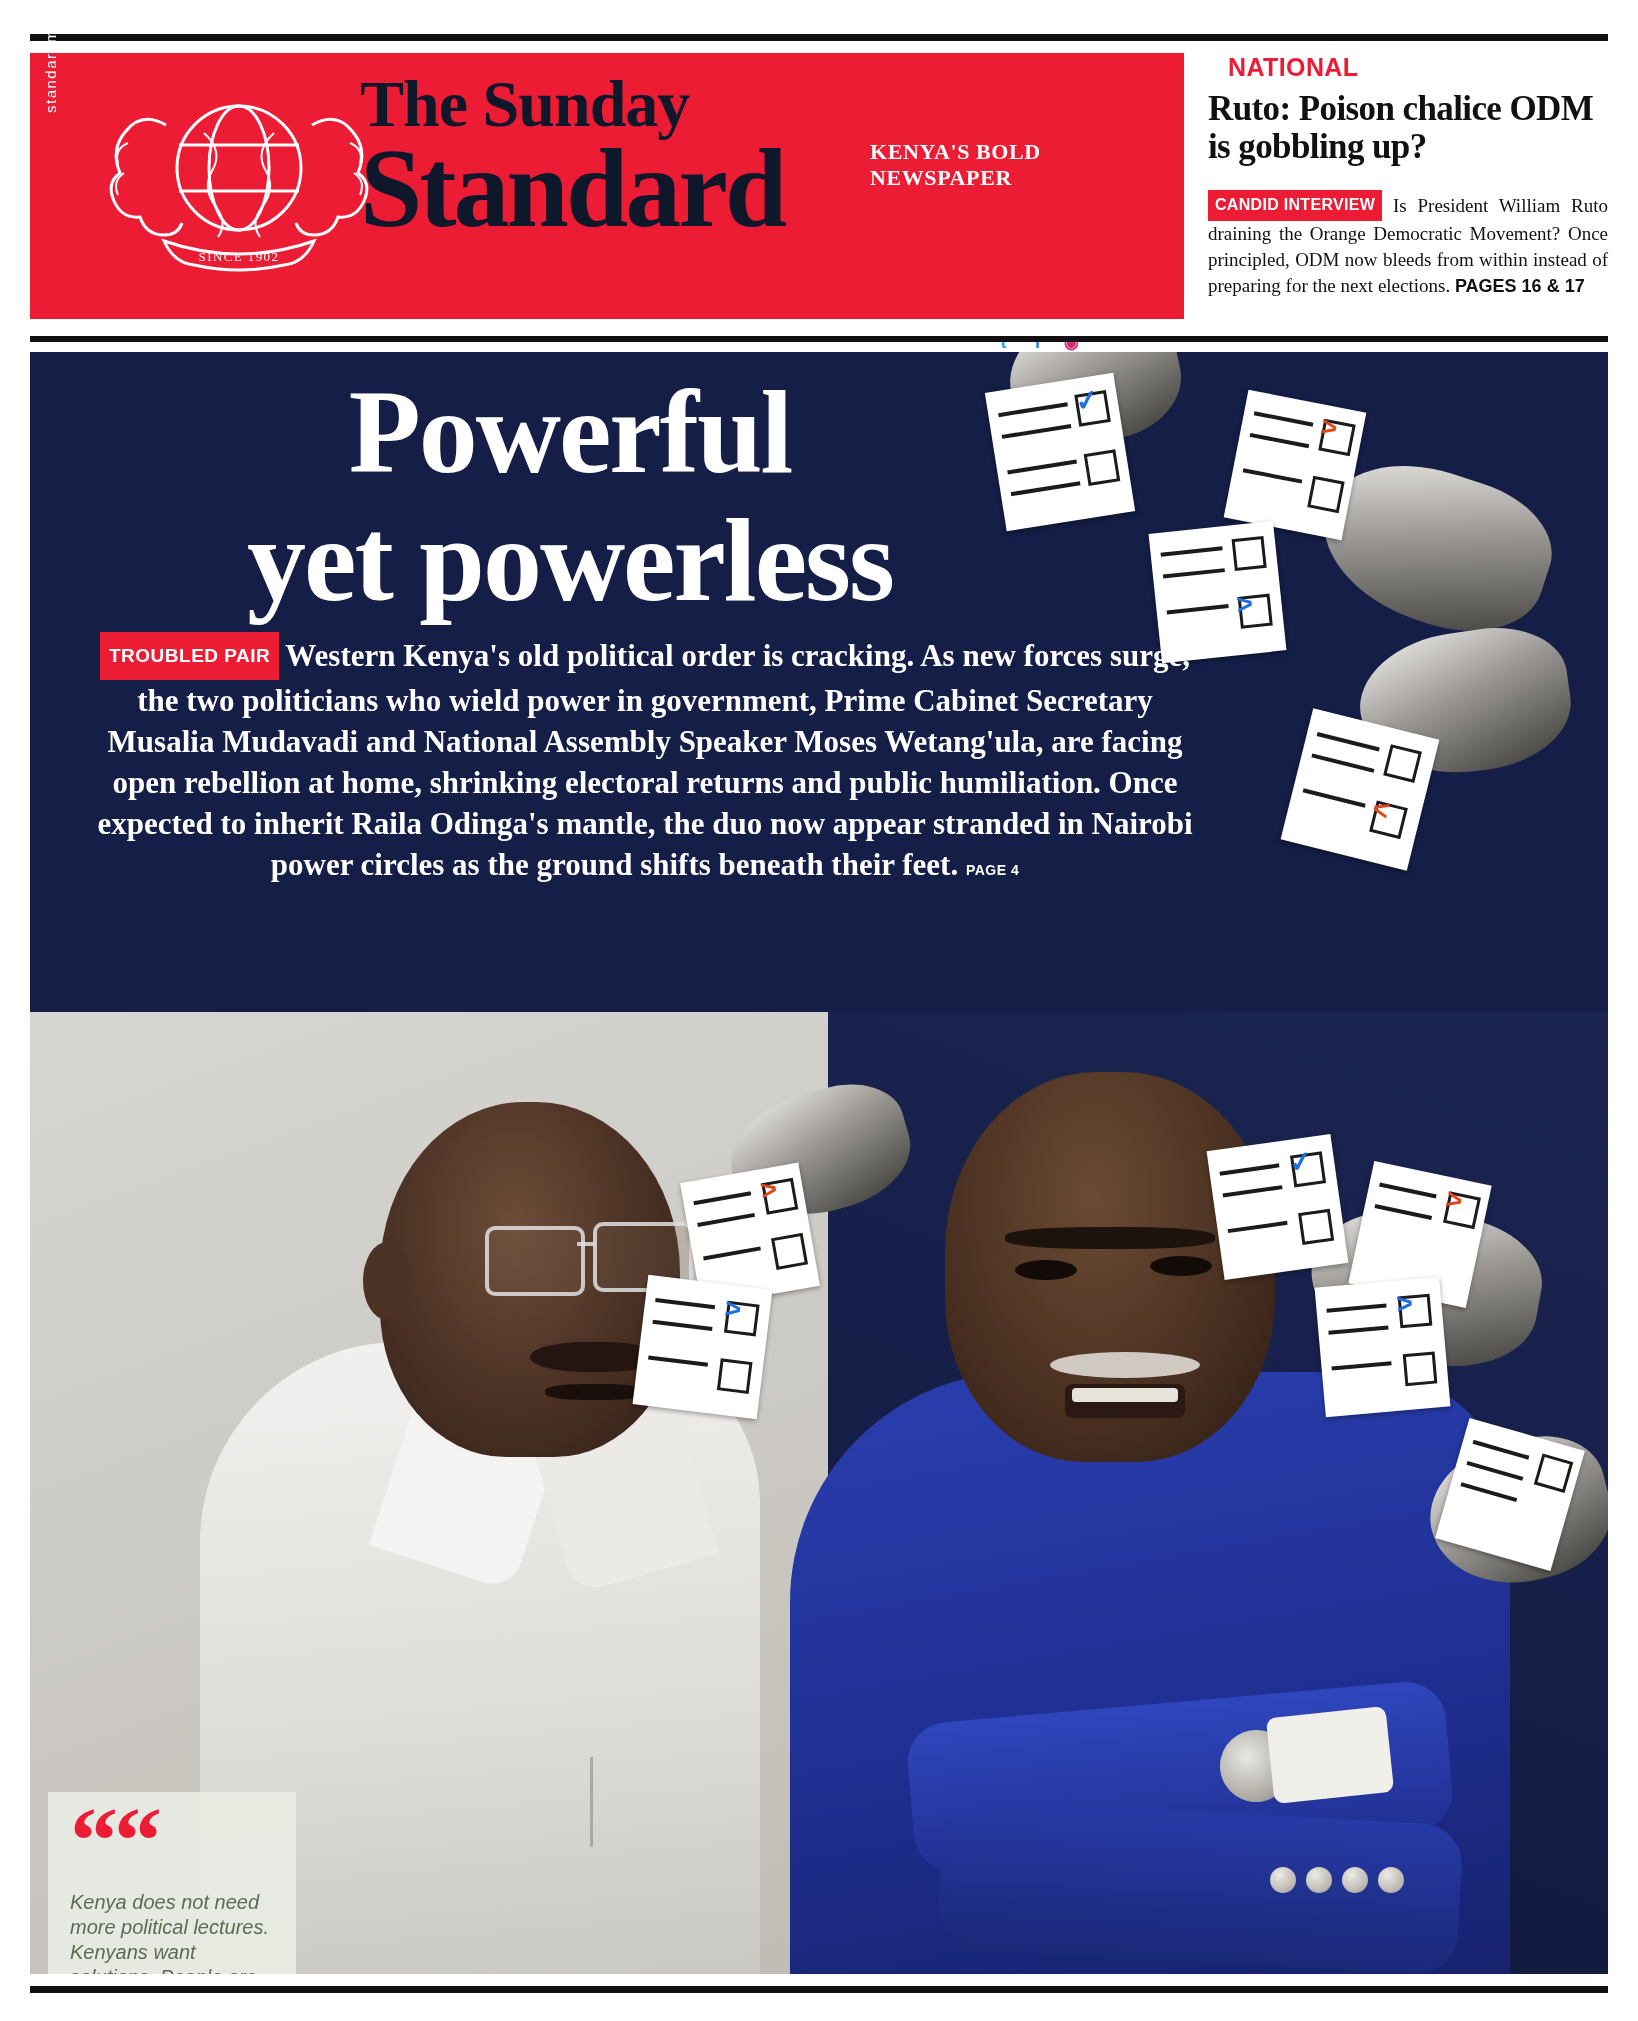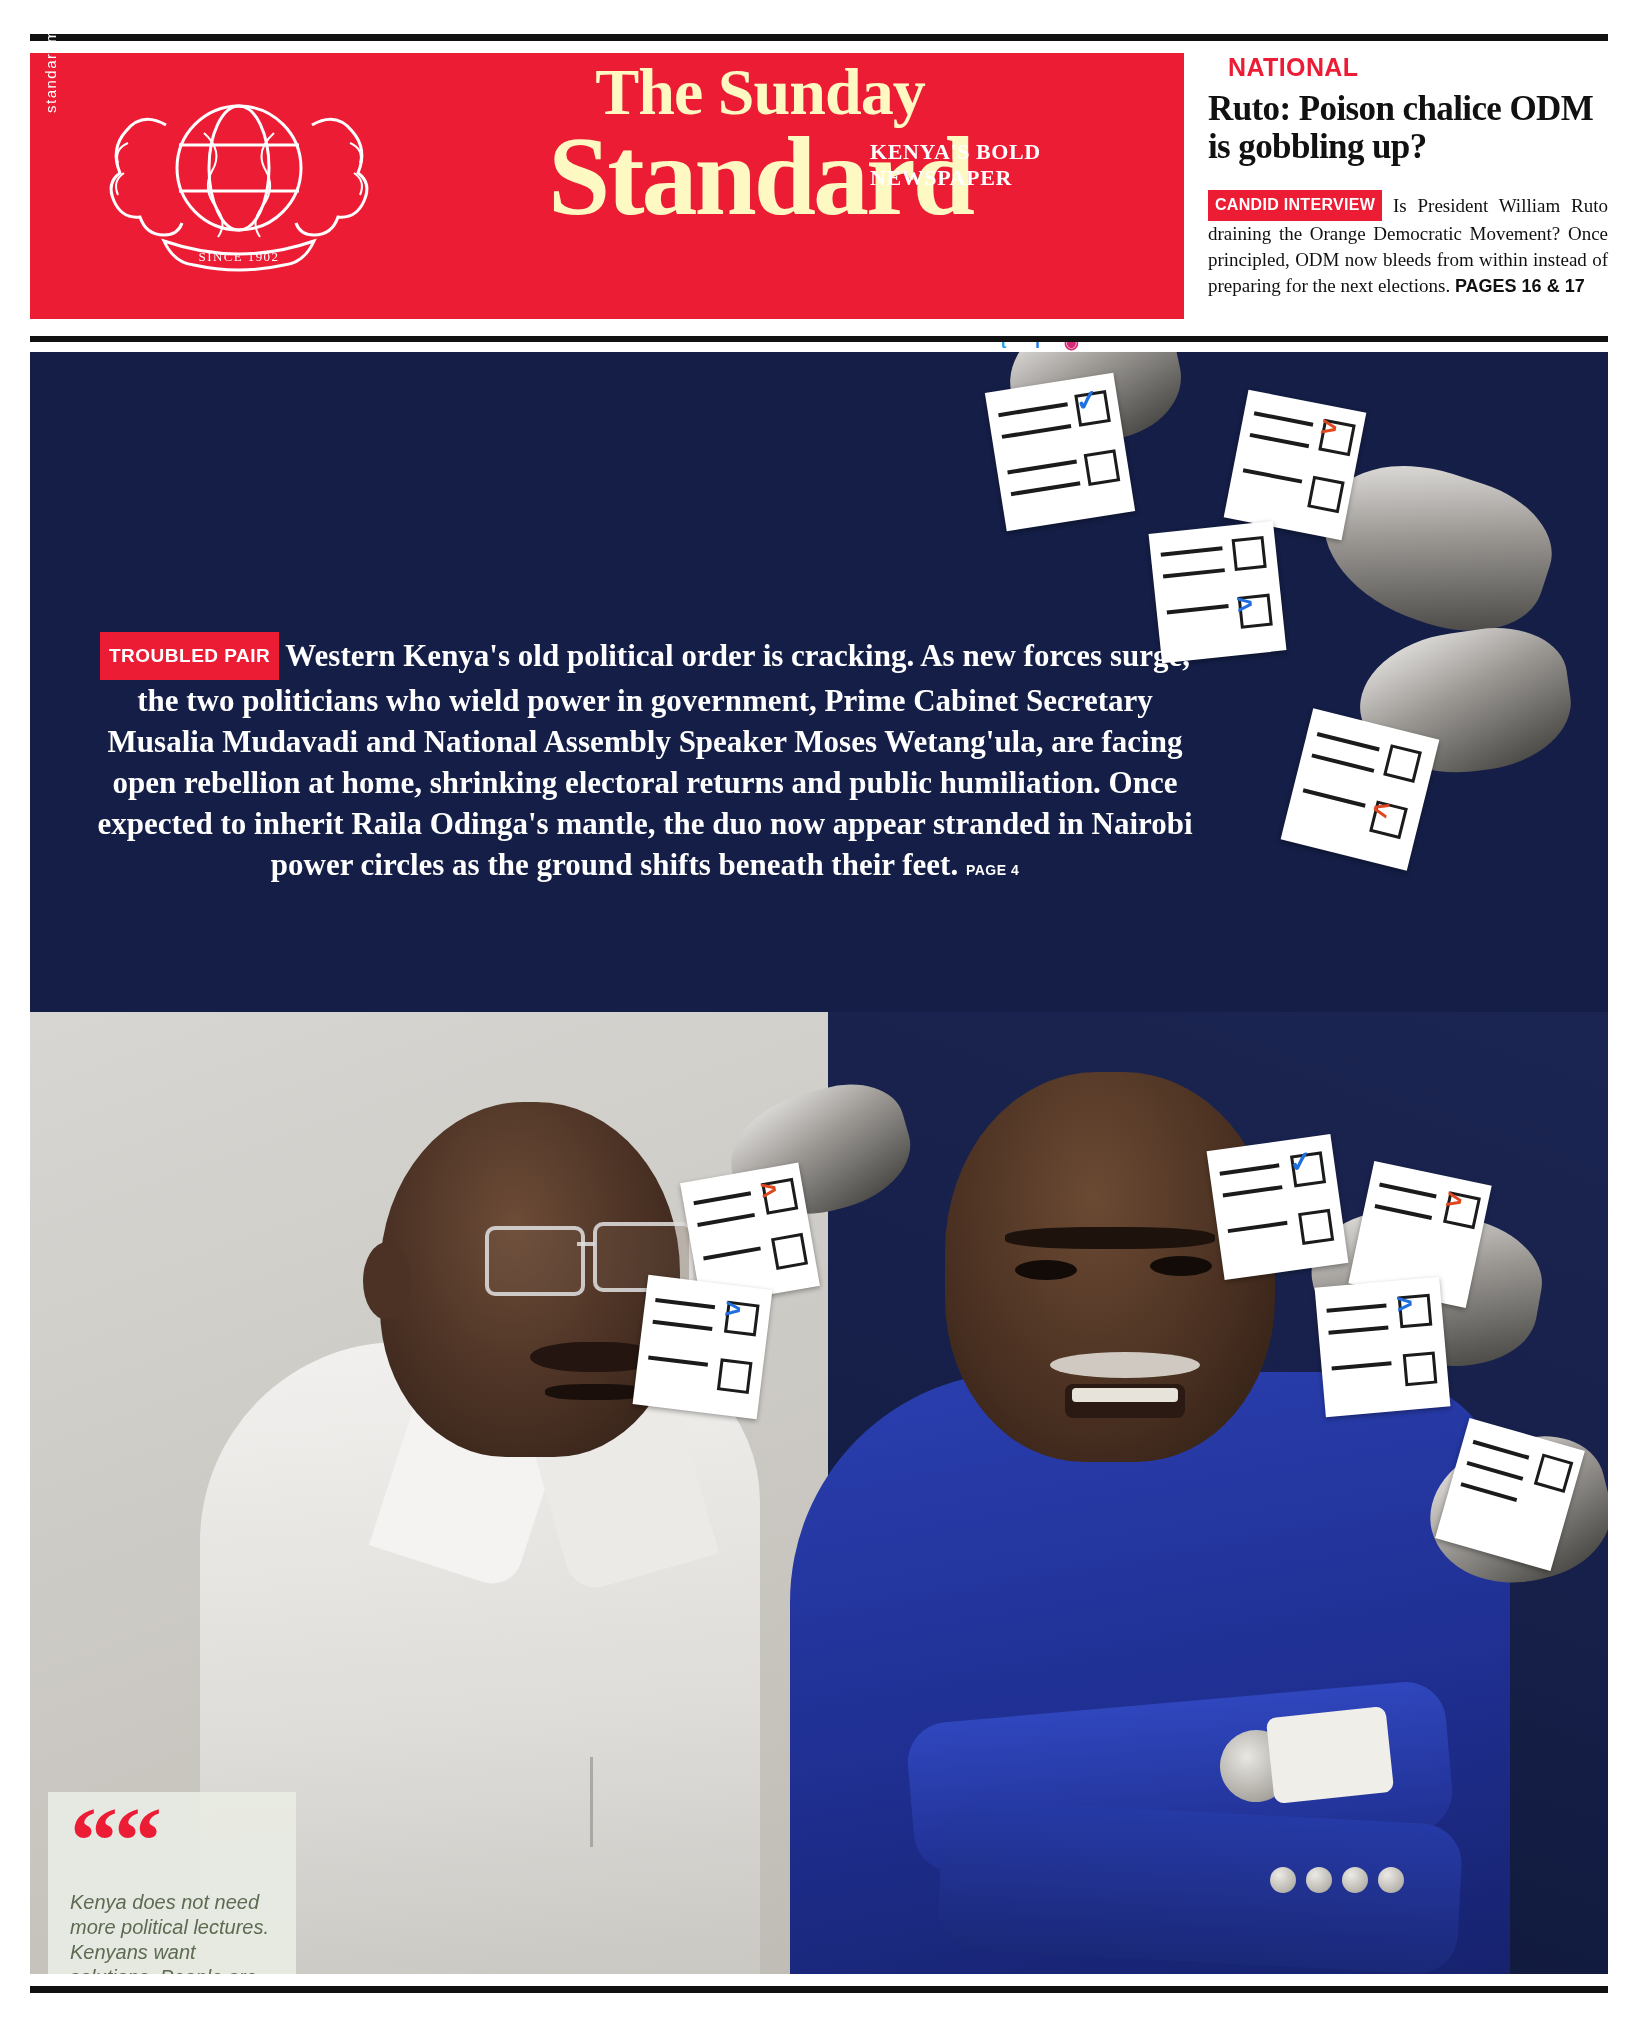--- a/index.html
+++ b/index.html
@@ -60,24 +60,24 @@
     left: 64px;
     top: 20px;
     width: 290px;
     height: 215px;
   }
   .crest svg { display:block; }
 
   .masthead-title {
     position: absolute;
     left: 330px;
-    top: 2px;
+    top: 14px;
     width: 800px;
-    text-align: center;
-    color: #fef9c3;
+    text-align: left;
+    color: #0f172a;
   }
   .mast-the-sunday {
     font-family: "Liberation Serif", serif;
     font-weight: bold;
     font-size: 66px;
     line-height: 74px;
     letter-spacing: -1px;
   }
   .mast-standard {
     font-family: "Liberation Serif", serif;
@@ -552,20 +552,24 @@
       <span class="badge-candid">CANDID INTERVIEW</span>
       <span>Is President William Ruto draining the Orange Democratic Movement? Once principled, ODM now bleeds from within instead of preparing for the next elections.</span>
       <span class="pages-ref">PAGES 16 &amp; 17</span>
     </div>
   </div>
 
   <div class="rule-2"></div>
 
   <div class="hero">
 
+    <div class="headline">
+      <div class="hl-1">Powerful</div>
+      <div class="hl-2">yet powerless</div>
+    </div>
 
     <div class="hand" style="left:980px;top:-40px;width:170px;height:130px;transform:rotate(-12deg);"></div>
     <div class="hand" style="left:1290px;top:120px;width:230px;height:150px;transform:rotate(18deg);"></div>
     <div class="hand" style="left:1330px;top:280px;width:210px;height:140px;transform:rotate(-8deg);"></div>
 
     <div class="ballot" style="left:965px;top:30px;width:130px;height:140px;transform:rotate(-9deg);">
       <div class="ln" style="top:22px;width:70px;"></div>
       <div class="ln" style="top:44px;width:70px;"></div>
       <div class="bx" style="left:88px;top:16px;"></div>
       <div class="ln" style="top:80px;width:70px;"></div>

